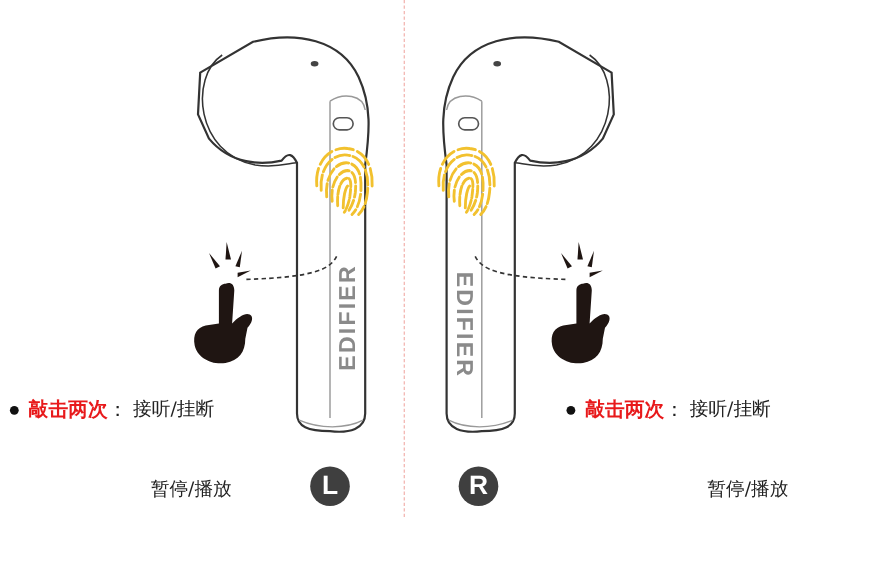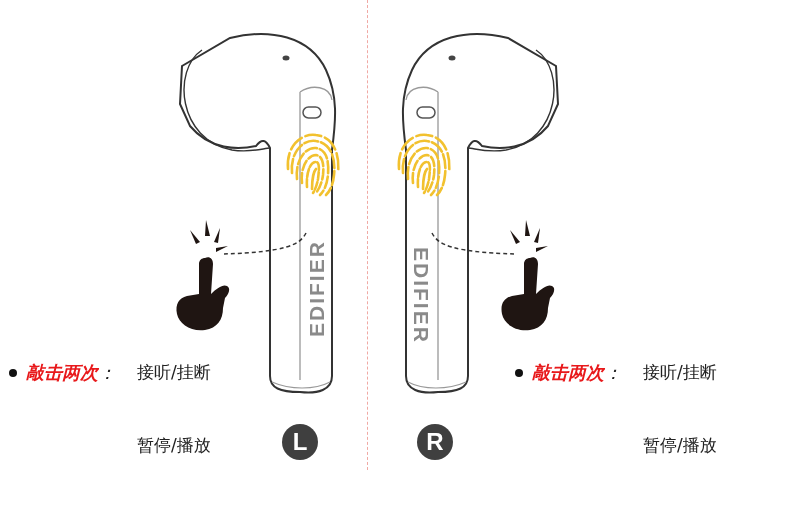--- a/index.html
+++ b/index.html
@@ -5,23 +5,23 @@
   html, body { margin: 0; padding: 0; background: #ffffff; }
   body { width: 800px; height: 532px; position: relative; overflow: hidden;
          font-family: "DejaVu Sans", sans-serif; }
   .divider { position: absolute; left: 367px; top: 0; height: 470px; width: 0;
              border-left: 1px dashed #f0a9a4; }
   svg.art { position: absolute; left: 0; top: 0; }
   .caption { position: absolute; font-size: 17px; line-height: 25px; color: #222; }
   .caption .bullet { position: absolute; left: 0; top: 9px; width: 8px; height: 8px;
                      border-radius: 50%; background: #111; }
   .caption .key { position: absolute; left: 17px; top: 0; color: #e8191b; font-weight: bold;
-                  white-space: nowrap; font-size: 18px; font-style: italic; }
+                  white-space: nowrap; font-size: 18px; }
   .caption .colon { color: #222; font-weight: normal; }
-  .caption .line1 { position: absolute; left: 128px; top: 0; white-space: nowrap; }
+  .caption .line1 { position: absolute; left: 112px; top: 0; white-space: nowrap; }
   .caption .line2 { position: absolute; left: 128px; top: 25px; white-space: nowrap; margin-top: 48px; }
   .badge { position: absolute; width: 36px; height: 36px; border-radius: 50%;
            background: #3f3f3f; color: #fff; font-size: 24px; font-weight: bold;
            text-align: center; line-height: 36px; font-family: "Liberation Sans", sans-serif; }
   .brand { position: absolute; font-family: "Liberation Sans", sans-serif; font-weight: bold;
            font-size: 21px; color: #8a8a8a; letter-spacing: 2px; white-space: nowrap; }
 </style>
 </head>
 <body>
 

